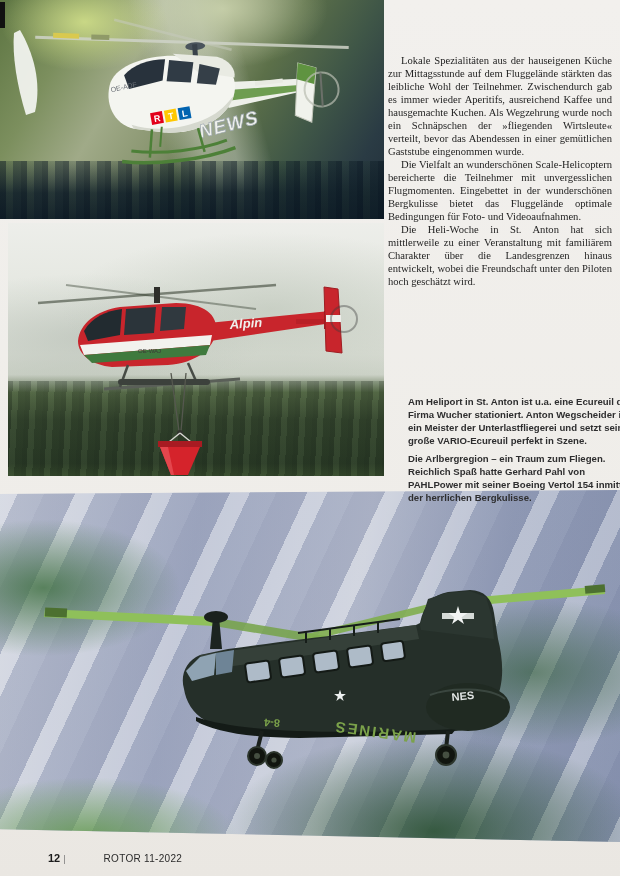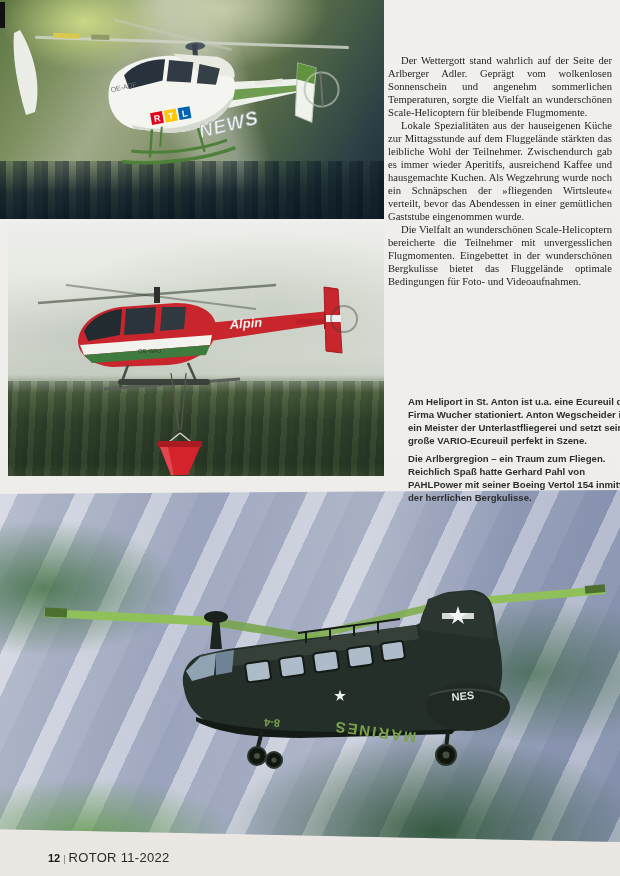--- a/index.html
+++ b/index.html
@@ -61,21 +61,21 @@
     position:absolute;left:408px;width:228px;
     font-size:9.6px;line-height:13px;font-weight:700;color:#2e2e2f;
     text-align:left;
   }
   .cap-a{top:395px;}
   .cap-b{top:452px;}
   
   .footer{position:absolute;left:48px;top:848px;color:#1b1b1b;}
   .footer .pnum{font-size:11px;font-weight:700;}
   .footer .sep{font-size:9px;color:#777;margin:0 3px;}
-  .footer .issue{font-size:13px;letter-spacing:.3px;color:#2a2a2a;}
+  .footer .issue{font-size:10px;letter-spacing:.3px;color:#2a2a2a;margin-left:35px;}
 </style>
 </head>
 <body>
 
 <div class="page">
 
   <figure class="photo photo1">
     <div class="p1-forest"></div>
     <svg width="384" height="219" viewBox="0 0 384 219">
 
@@ -242,23 +242,23 @@
           <circle cx="446" cy="266" r="10" fill="#11150f" stroke="#2c352c" stroke-width="2"></circle>
           <circle cx="446" cy="266" r="3.4" fill="#454f41"></circle>
         </g>
       </g>
     </svg>
   </figure>
 
   <div class="corner-strip"></div>
 
   <section class="article">
-    <p>Der Wettergott stand wahrlich auf der Seite der Arlberger Adler. Geprägt vom wolkenlosen Sonnenschein und angenehm sommerlichen Temperaturen, sorgte die Vielfalt an wunderschönen Scale-Helicoptern für bleibende Flugmomente.</p>
     <p>Lokale Spezialitäten aus der hauseigenen Küche zur Mittagsstunde auf dem Fluggelände stärkten das leibliche Wohl der Teilnehmer. Zwischendurch gab es immer wieder Aperitifs, ausreichend Kaffee und hausgemachte Kuchen. Als Wegzehrung wurde noch ein Schnäpschen der »fliegenden Wirtsleute« verteilt, bevor das Abendessen in einer gemütlichen Gaststube eingenommen wurde.</p>
     <p>Die Vielfalt an wunderschönen Scale-Helicoptern bereicherte die Teilnehmer mit unvergesslichen Flugmomenten. Eingebettet in der wunderschönen Bergkulisse bietet das Fluggelände optimale Bedingungen für Foto- und Videoaufnahmen.</p>
+    <p>Die Heli-Woche in St. Anton hat sich mittlerweile zu einer Veranstaltung mit familiärem Charakter über die Landesgrenzen hinaus entwickelt, wobei die Freundschaft unter den Piloten hoch geschätzt wird.</p>
   </section>
 
   <aside class="cap cap-a">Am Heliport in St. Anton ist u.a. eine Ecureuil der Firma Wucher stationiert. Anton Wegscheider ist ein Meister der Unterlastfliegerei und setzt seine große VARIO-Ecureuil perfekt in Szene.</aside>
   <aside class="cap cap-b">Die Arlbergregion – ein Traum zum Fliegen. Reichlich Spaß hatte Gerhard Pahl von PAHLPower mit seiner Boeing Vertol 154 inmitten der herrlichen Bergkulisse.</aside>
 
   <footer class="footer">
     <span class="pnum">12</span><span class="sep">|</span><span class="issue">ROTOR 11-2022</span>
   </footer>
 
 </div>

